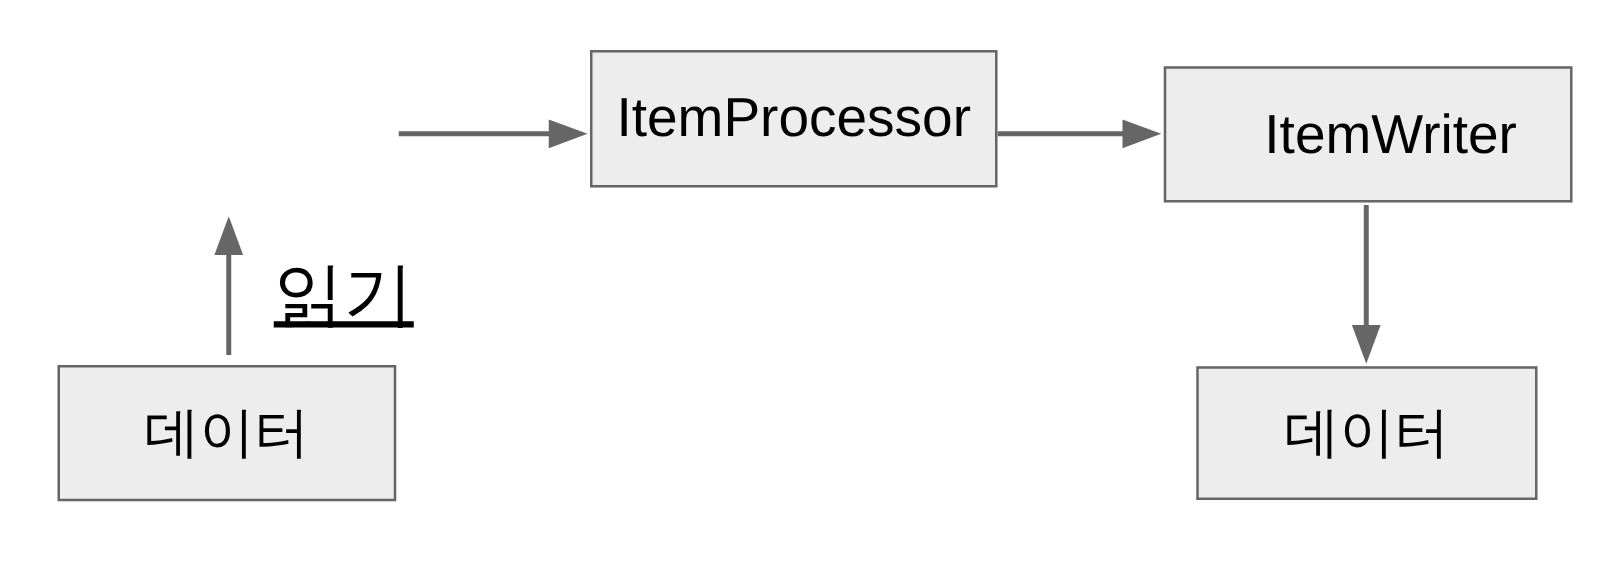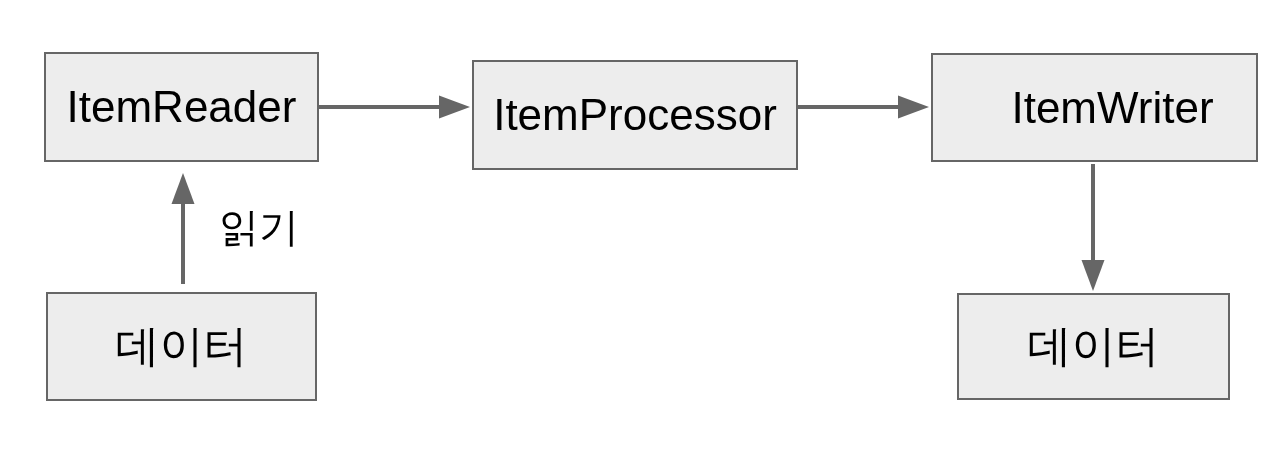--- a/index.html
+++ b/index.html
@@ -21,30 +21,31 @@
     background: #ededed;
     border: 2.5px solid #666666;
     display: flex;
     align-items: center;
     justify-content: center;
     font-size: 44px;
     color: #000000;
     white-space: nowrap;
   }
   #node-item-reader    { left: 44px;  top: 52px;  width: 275px; height: 110px; }
-  #node-item-processor { left: 472px; top: 60px;  width: 326px; height: 110px; }
+  #node-item-processor { left: 472px; top: 40px;  width: 326px; height: 110px; }
   #node-item-writer    { left: 931px; top: 53px;  width: 327px; height: 109px; padding-left: 36px; }
   #node-data-source    { left: 46px;  top: 292px; width: 271px; height: 109px; }
   #node-data-target    { left: 957px; top: 293px; width: 273px; height: 107px; }
   .edge-label {
     position: absolute;
-    font-size: 40px;
+    font-size: 56px;
     line-height: 1;
     color: #000000;
     white-space: nowrap;
+    text-decoration: underline;
   }
   #edge-label-read  { left: 219px;  top: 207px; }
   #edge-label-write { left: 1134px; top: 209px; }
   .edges-svg {
     position: absolute;
     left: 0; top: 0;
     width: 1280px; height: 450px;
     pointer-events: none;
   }
   .edges-svg line    { stroke: #666666; stroke-width: 4; }
@@ -71,23 +72,20 @@
       <line x1="183" y1="284" x2="183" y2="203"></line>
       <polygon points="183,173 171.5,204 194.5,204"></polygon>
     </g>
 
     <g>
       <line x1="1093" y1="164" x2="1093" y2="261"></line>
       <polygon points="1093,291 1081.5,260 1104.5,260"></polygon>
     </g>
   </svg>
 
-  <div class="node" id="node-item-reader">
-    <span>ItemReader</span>
-  </div>
 
   <div class="node" id="node-item-processor">
     <span>ItemProcessor</span>
   </div>
 
   <div class="node" id="node-item-writer">
     <span>ItemWriter</span>
   </div>
 
   <div class="node" id="node-data-source">

